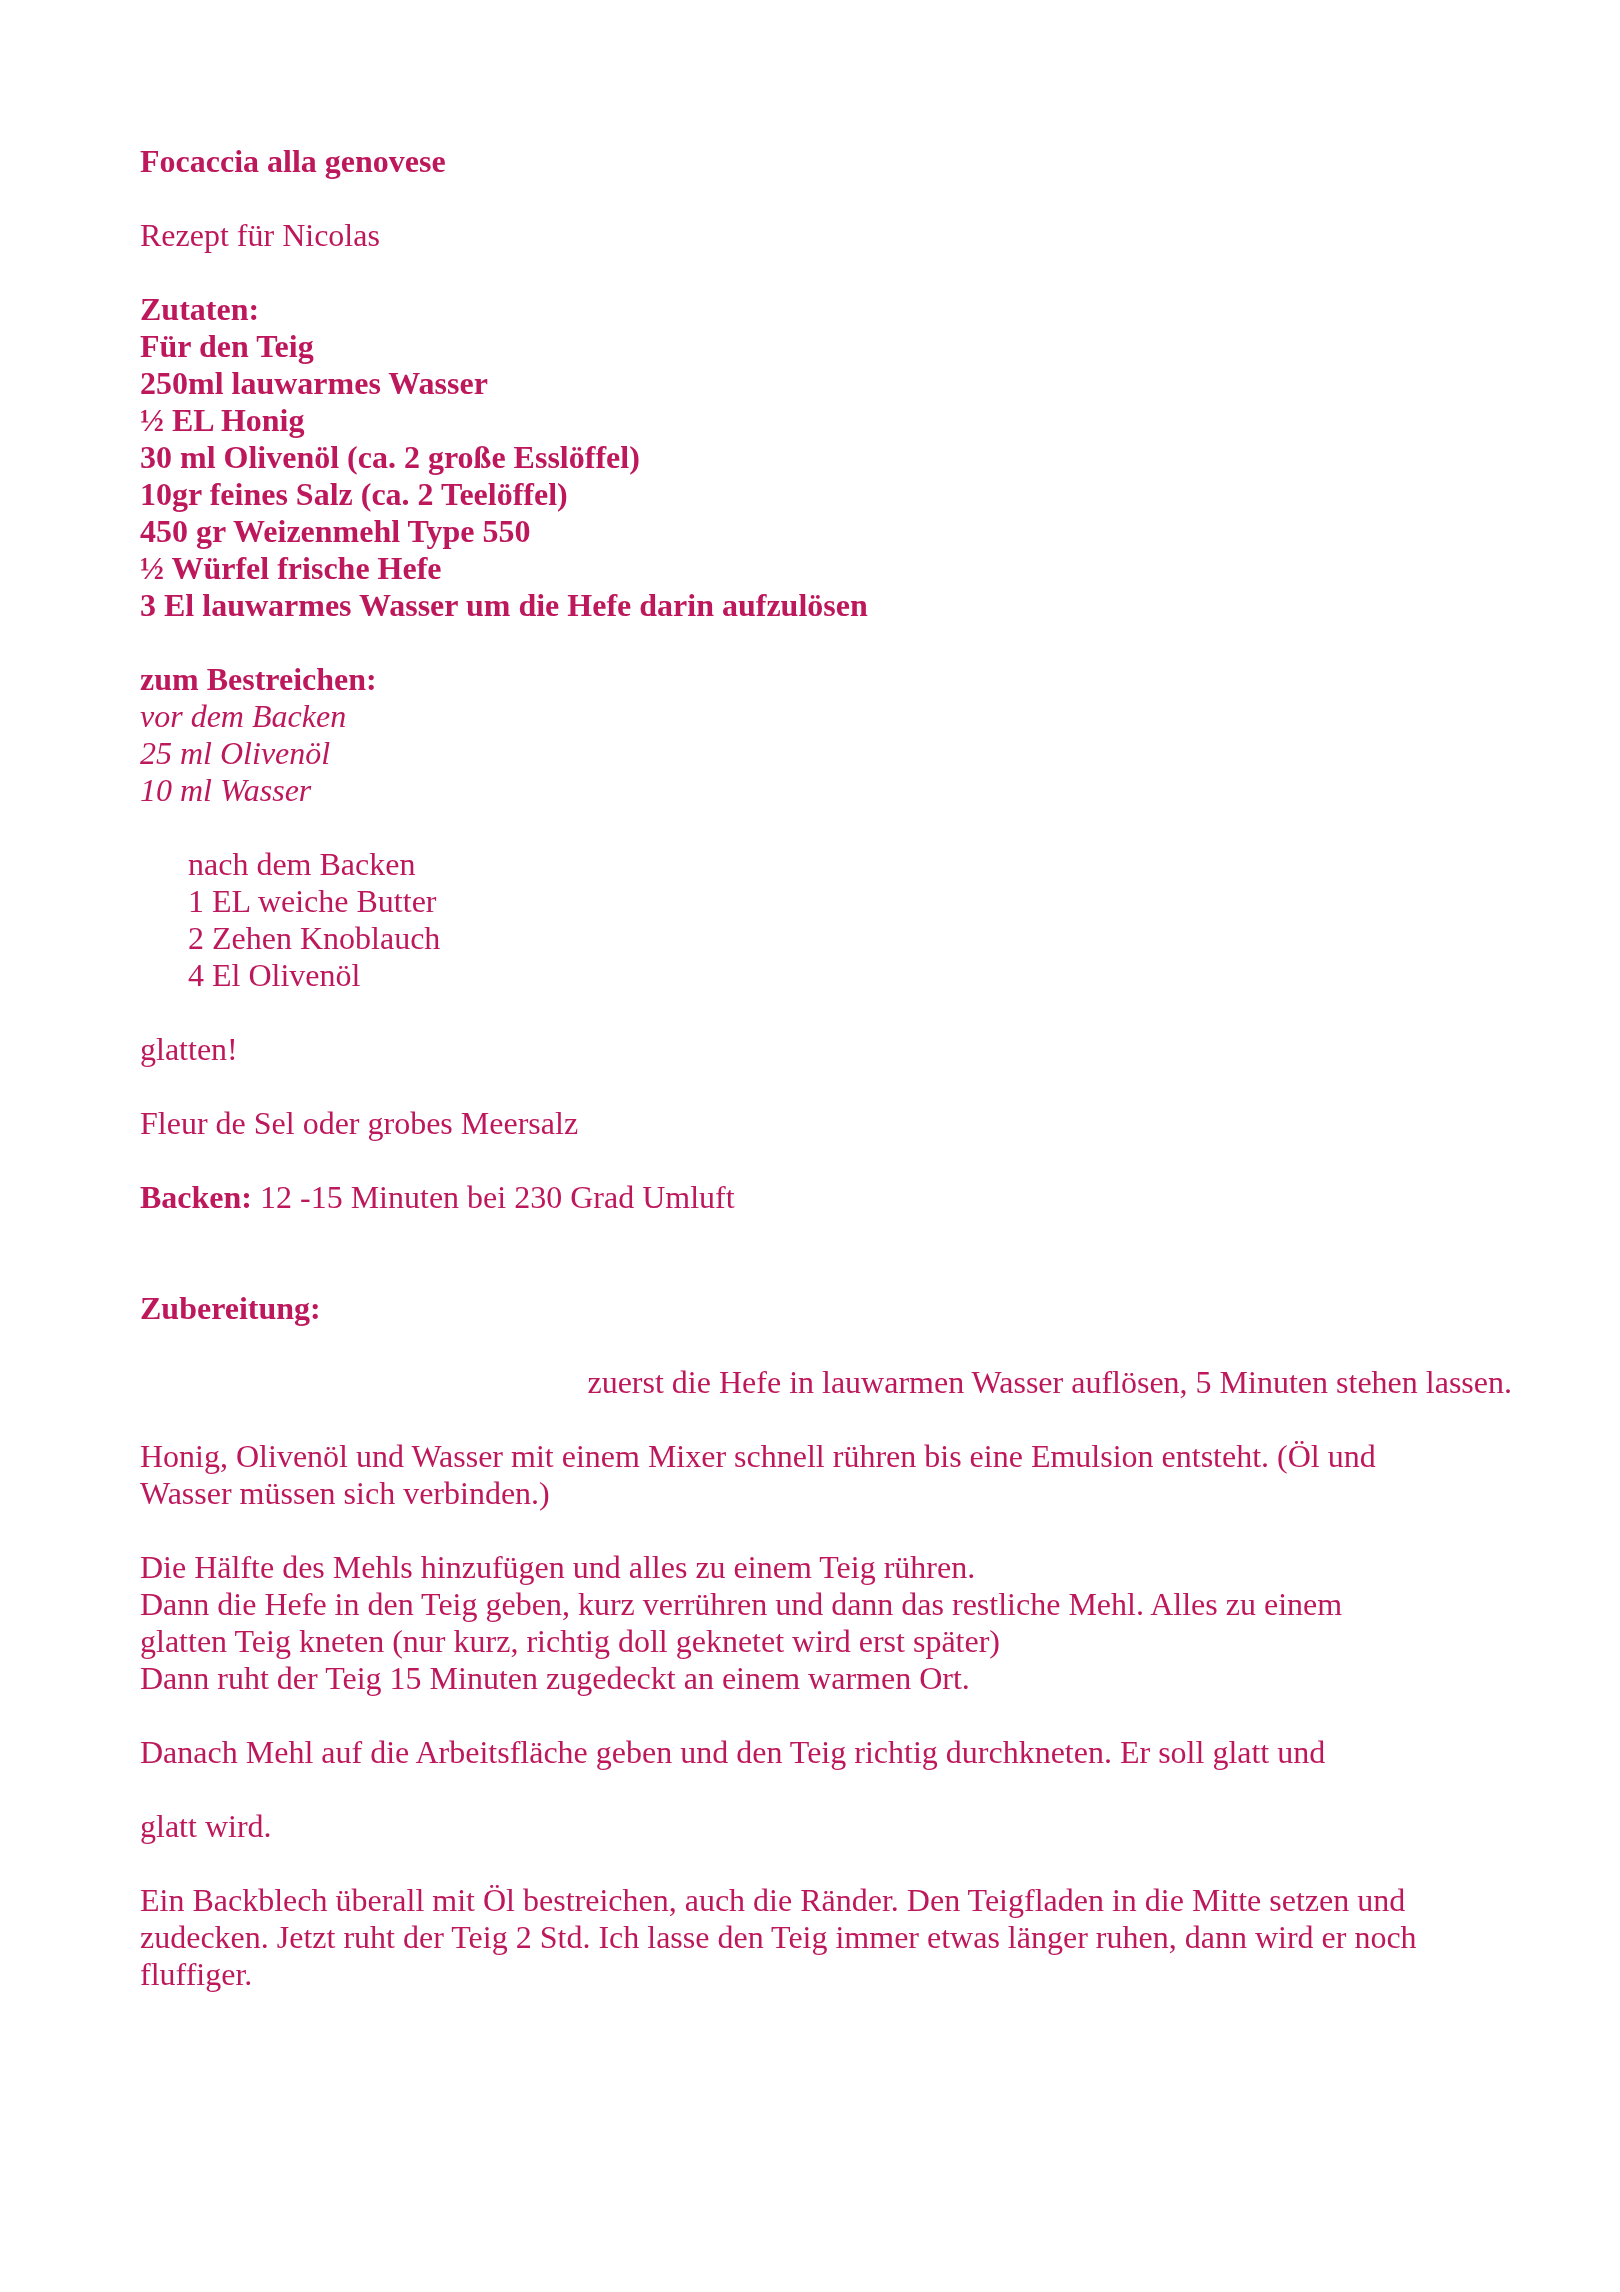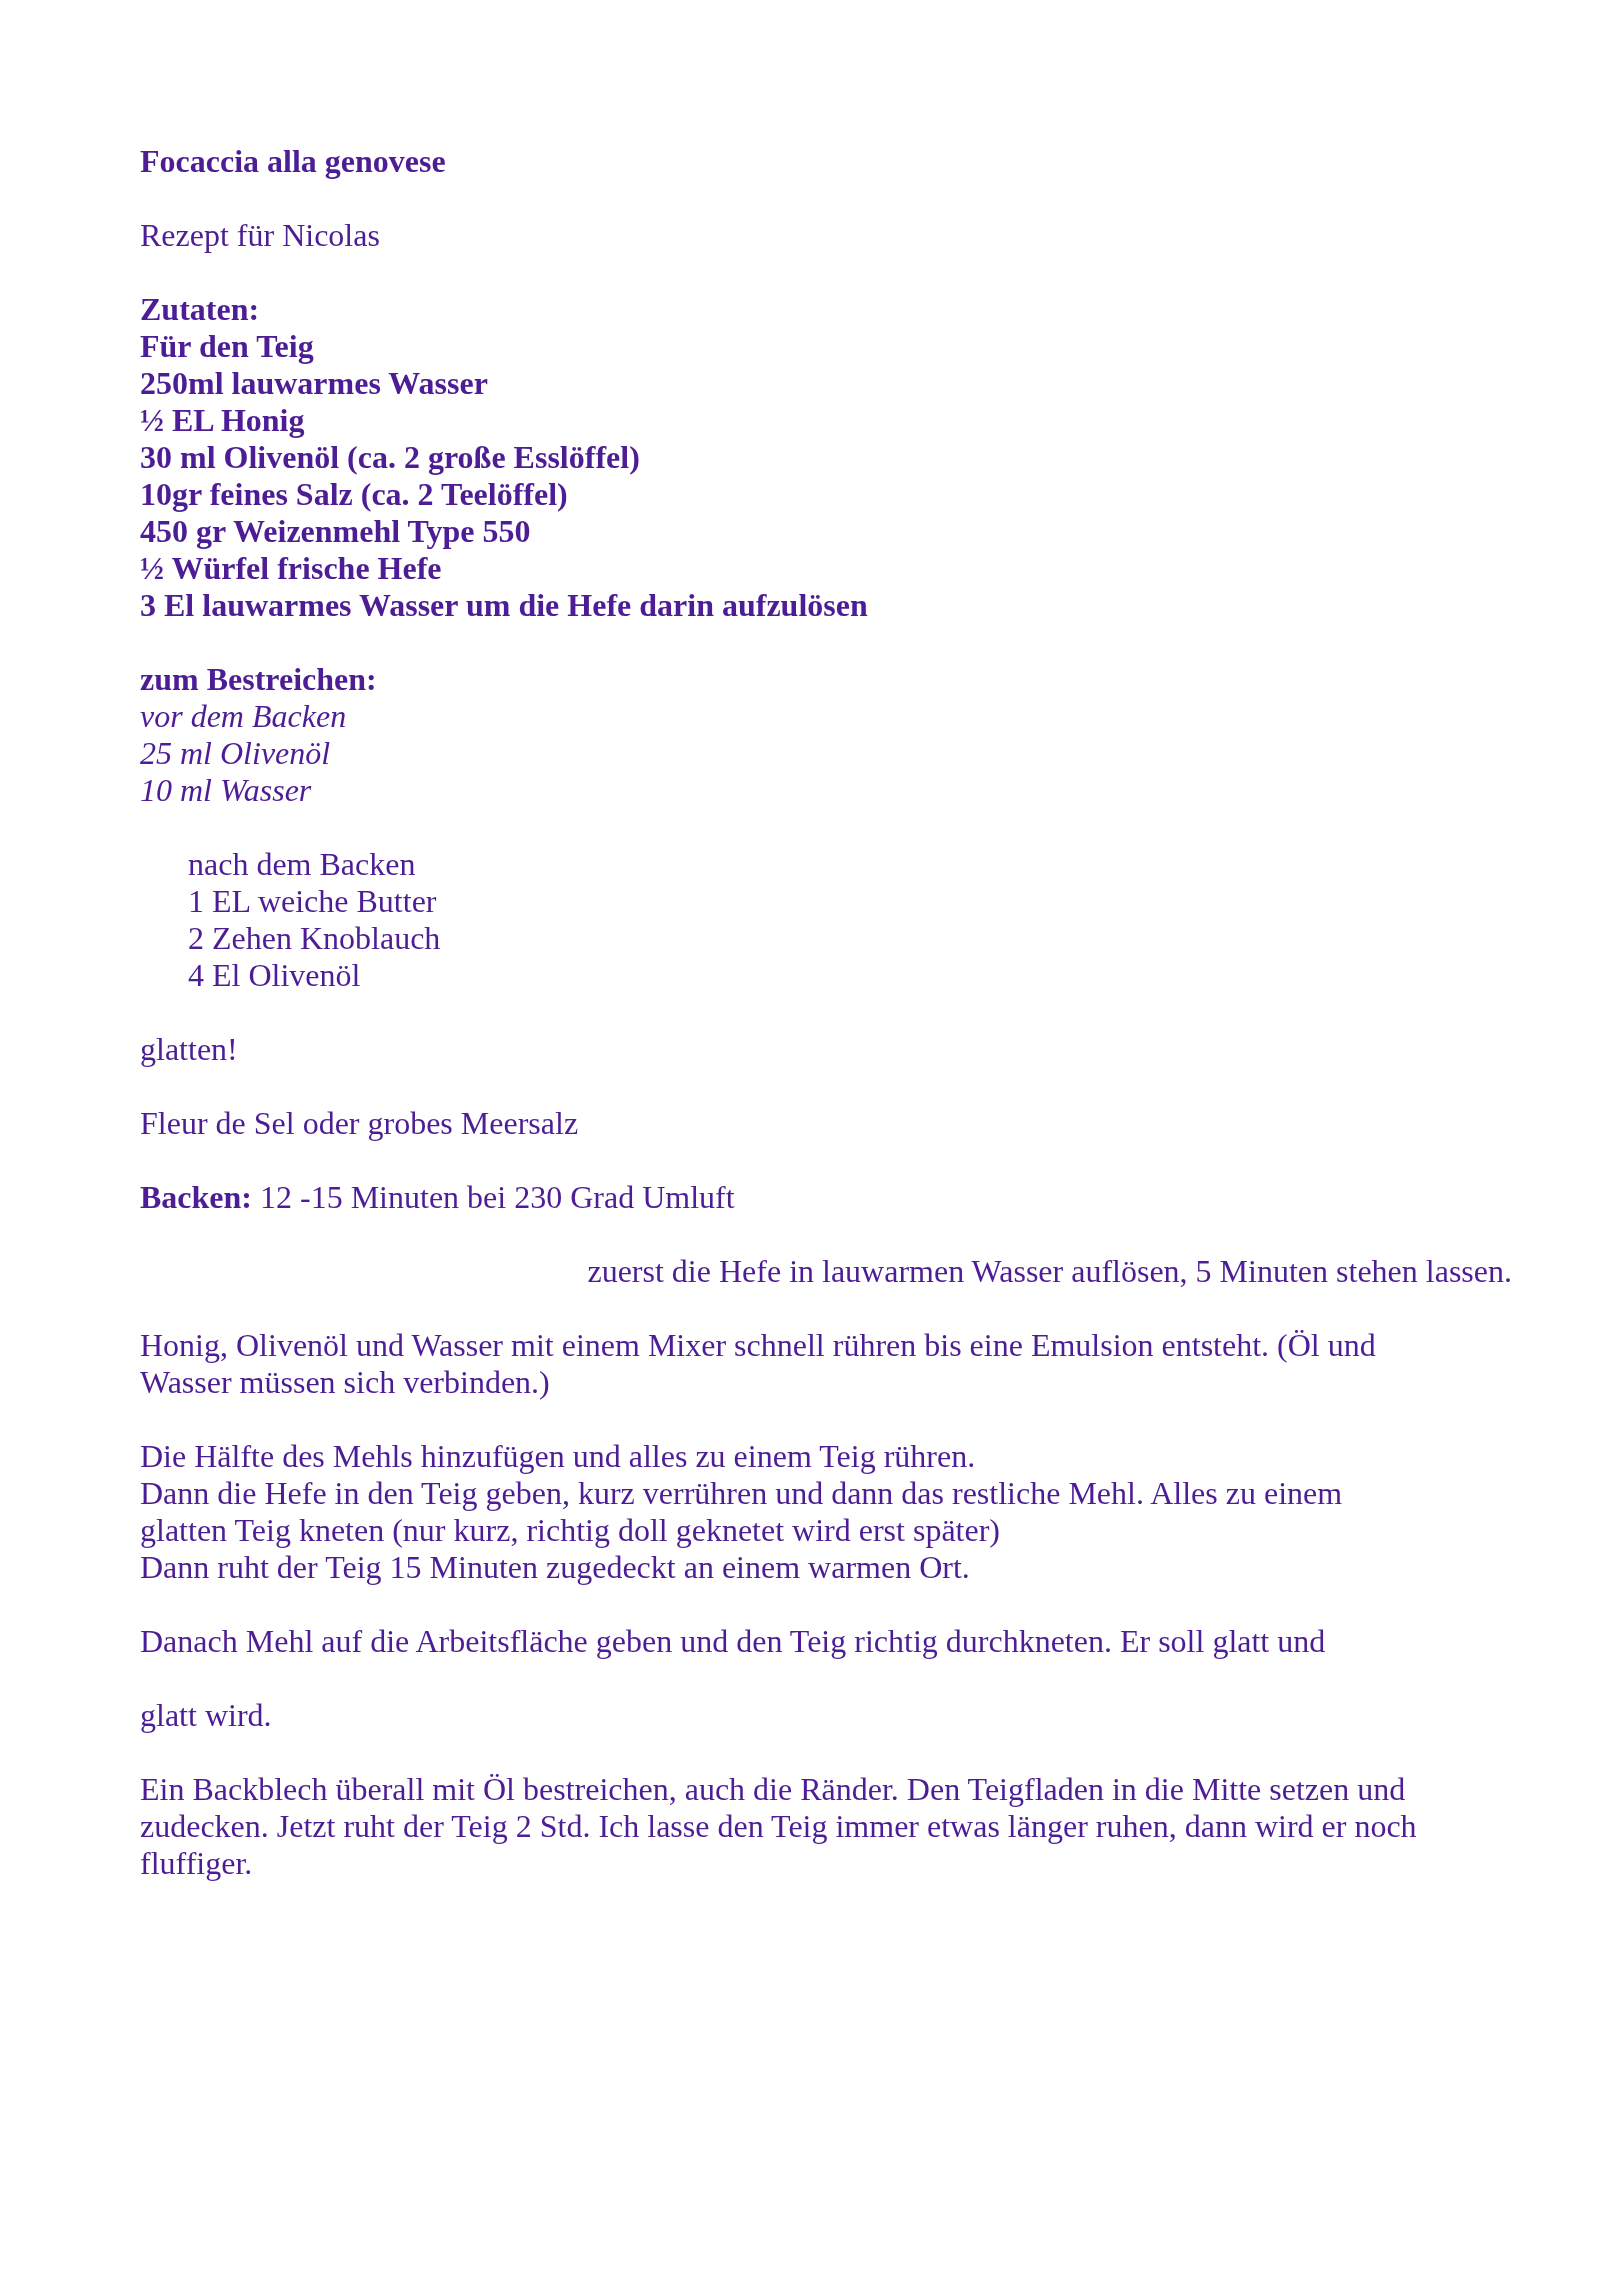--- a/index.html
+++ b/index.html
@@ -17,21 +17,21 @@
   .sheet {
     position: absolute;
     inset: 0;
     background: #ffffff;
   }
   .content {
     position: absolute;
     left: 140px;
     top: 143px;
     width: 1372px;
-    color: #4c1d95;
+    color: #be185d;
     font-family: "Liberation Serif", serif;
     font-size: 32px;
     line-height: 37px;
     white-space: nowrap; 
   }
   p.block {
     margin: 0;
     padding: 0;
   }
   p.block.heading,
@@ -48,20 +48,21 @@
   <p class="block heading" style="margin-top: 0px;"><span>Focaccia alla genovese</span></p>
       <p class="block" style="margin-top: 37px;"><span>Rezept für Nicolas</span></p>
       <p class="block heading" style="margin-top: 37px;"><span>Zutaten:</span></p>
       <p class="block" style="margin-top: 0px; font-weight: bold;"><span>Für den Teig</span><br><span>250ml lauwarmes Wasser</span><br><span>½ EL Honig</span><br><span>30 ml Olivenöl (ca. 2 große Esslöffel)</span><br><span>10gr feines Salz (ca. 2 Teelöffel)</span><br><span>450 gr Weizenmehl Type 550</span><br><span>½ Würfel frische Hefe</span><br><span>3 El lauwarmes Wasser um die Hefe darin aufzulösen</span></p>
       <p class="block heading" style="margin-top: 37px;"><span>zum Bestreichen:</span></p>
       <p class="block" style="margin-top: 0px; font-style: italic;"><span>vor dem Backen</span><br><span>25 ml Olivenöl</span><br><span>10 ml Wasser</span></p>
       <p class="block" style="margin-top: 37px; margin-left: 48px;"><span>nach dem Backen</span><br><span>1 EL weiche Butter</span><br><span>2 Zehen Knoblauch</span><br><span>4 El Olivenöl</span></p>
       <p class="block" style="margin-top: 37px;"><span>glatten!</span></p>
       <p class="block" style="margin-top: 37px;"><span>Fleur de Sel oder grobes Meersalz</span></p>
       <p class="block" style="margin-top: 37px;"><strong>Backen:</strong><span> 12 -15 Minuten bei 230 Grad Umluft</span></p>
+      <p class="block heading" style="margin-top: 74px;"><span>Zubereitung:</span></p>
       <p class="block" style="margin-top: 37px; text-align: right;"><span>zuerst die Hefe in lauwarmen Wasser auflösen, 5 Minuten stehen lassen.</span></p>
       <p class="block" style="margin-top: 37px;"><span>Honig, Olivenöl und Wasser mit einem Mixer schnell rühren bis eine Emulsion entsteht. (Öl und</span><br><span>Wasser müssen sich verbinden.)</span></p>
       <p class="block" style="margin-top: 37px;"><span>Die Hälfte des Mehls hinzufügen und alles zu einem Teig rühren.</span><br><span>Dann die Hefe in den Teig geben, kurz verrühren und dann das restliche Mehl. Alles zu einem</span><br><span>glatten Teig kneten (nur kurz, richtig doll geknetet wird erst später)</span><br><span>Dann ruht der Teig 15 Minuten zugedeckt an einem warmen Ort.</span></p>
       <p class="block" style="margin-top: 37px;"><span>Danach Mehl auf die Arbeitsfläche geben und den Teig richtig durchkneten. Er soll glatt und</span><br><br><span>glatt wird.</span></p>
       <p class="block" style="margin-top: 37px;"><span>Ein Backblech überall mit Öl bestreichen, auch die Ränder. Den Teigfladen in die Mitte setzen und</span><br><span>zudecken. Jetzt ruht der Teig 2 Std. Ich lasse den Teig immer etwas länger ruhen, dann wird er noch</span><br><span>fluffiger.</span></p>
     </div>
 </div>
 
 
 </body></html>

